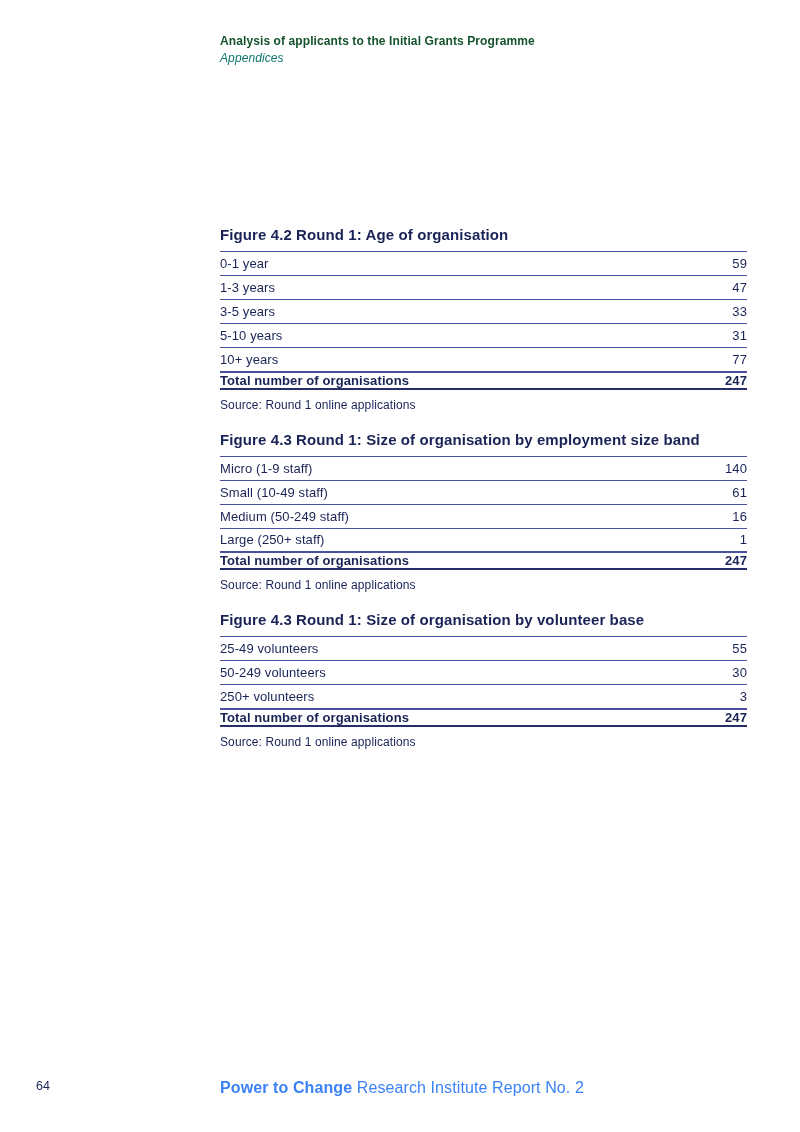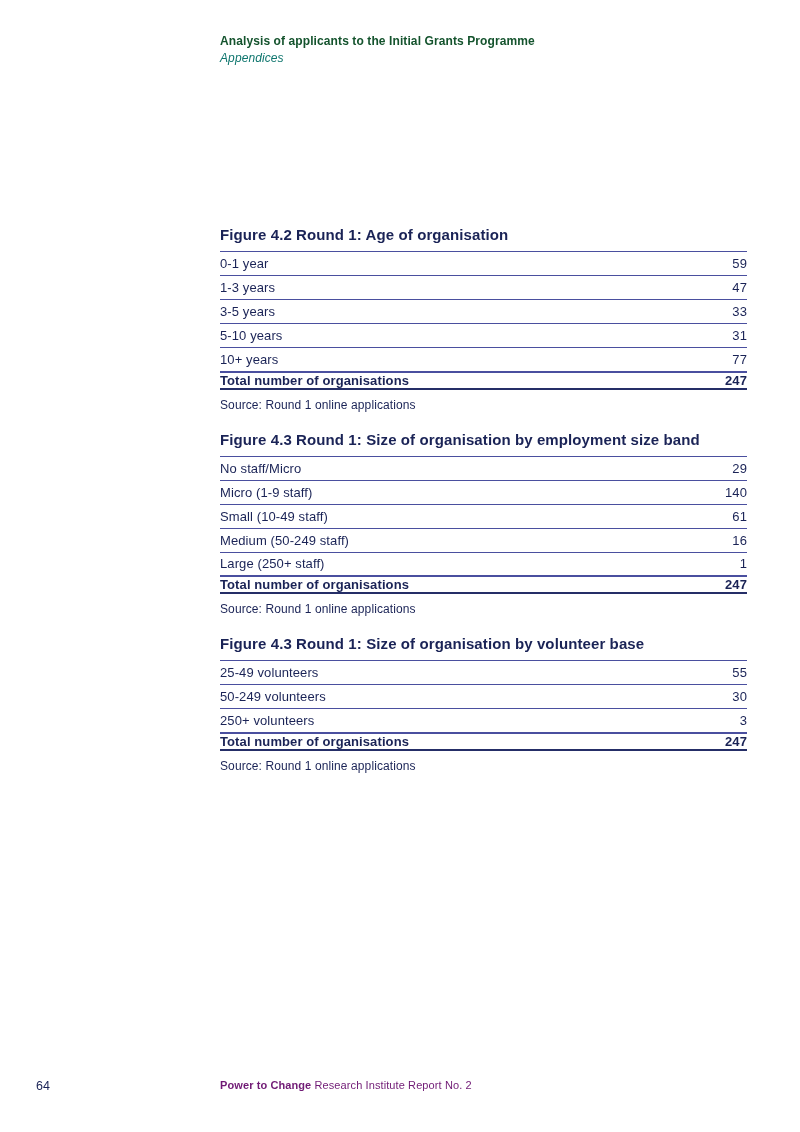--- a/index.html
+++ b/index.html
@@ -82,22 +82,22 @@
     left: 36px;
     top: 1079px;
     font-size: 12.5px;
     font-weight: normal;
     color: #1a2356;
   }
   .footer-text {
     position: absolute;
     left: 220px;
     top: 1079px;
-    font-size: 11px;
-    color: #701a75;
+    font-size: 16px;
+    color: #3b82f6;
     letter-spacing: 0.1px;
   }
   .footer-text .brand { font-weight: bold; }
 </style>
 </head>
 <body>
 
 <div>
 
   <header class="running-header">
@@ -138,24 +138,20 @@
         </tbody>
       </table>
       <p class="source">Source: Round 1 online applications</p>
     </section>
 
     <section class="figure">
       <h2 class="figure-title">Figure 4.3 Round 1: Size of organisation by employment size band</h2>
       <table class="data-table">
         <tbody>
           <tr>
-            <td class="lbl">No staff/Micro</td>
-            <td class="val">29</td>
-          </tr>
-          <tr>
             <td class="lbl">Micro (1-9 staff)</td>
             <td class="val">140</td>
           </tr>
           <tr>
             <td class="lbl">Small (10-49 staff)</td>
             <td class="val">61</td>
           </tr>
           <tr>
             <td class="lbl">Medium (50-249 staff)</td>
             <td class="val">16</td>

